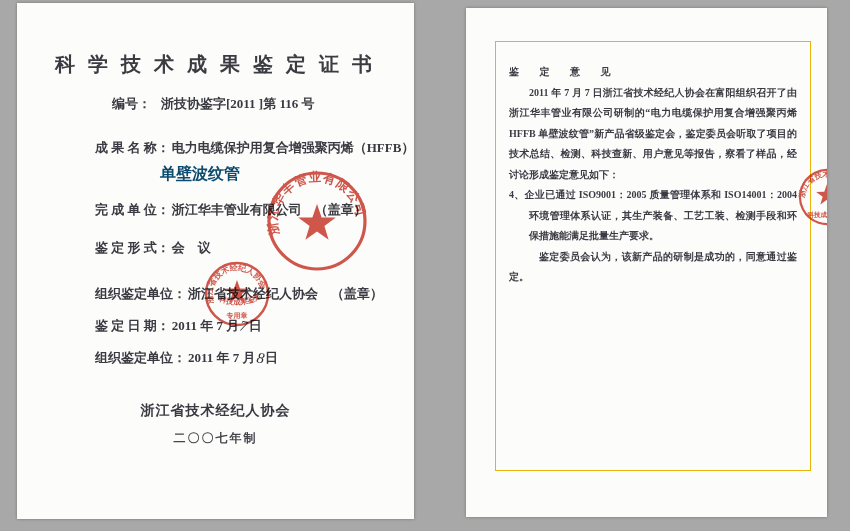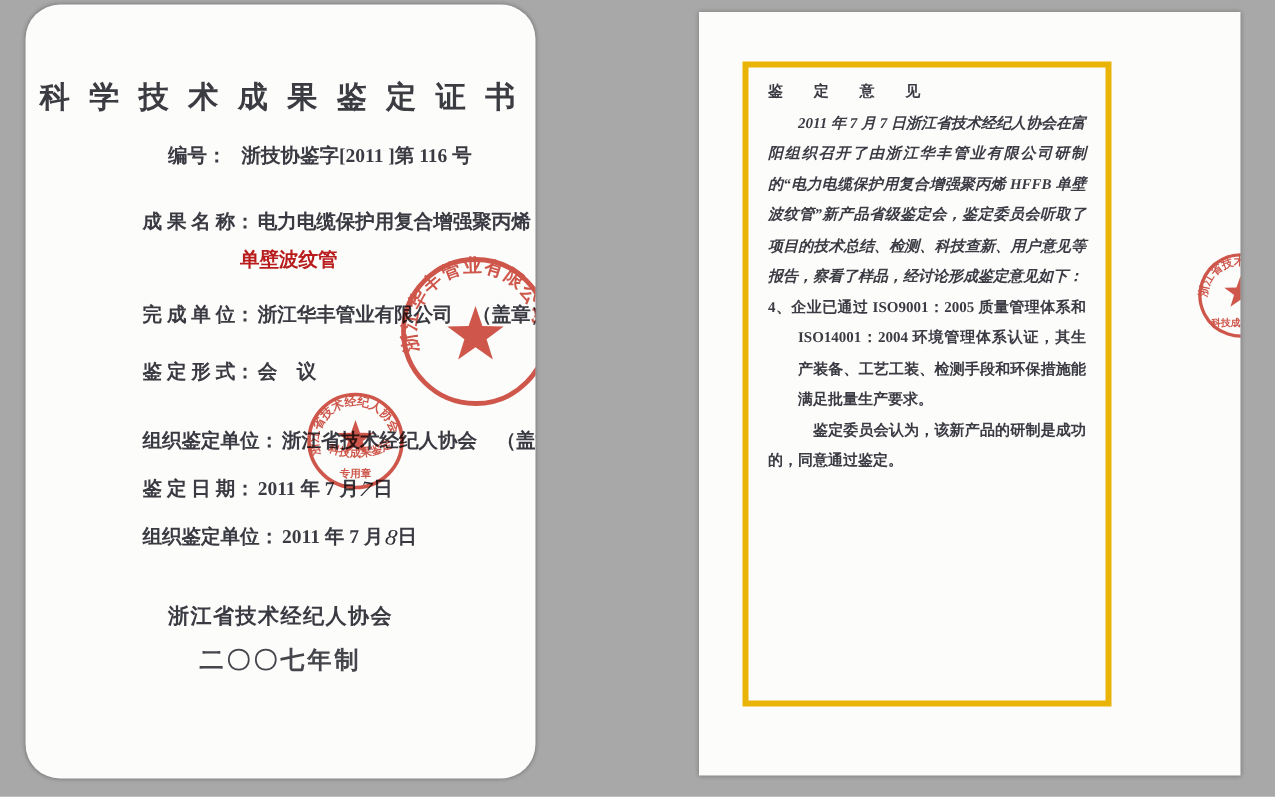--- a/index.html
+++ b/index.html
@@ -8,78 +8,78 @@
     background:#a8a8a8;
     font-family:"Liberation Serif","DejaVu Serif",serif;
     position:relative;overflow:hidden;
   }
   .stage{position:absolute;inset:0;}
   .page{
     position:absolute;background:#fcfcfb;
     box-shadow:0 0 3px rgba(0,0,0,.3);
     overflow:hidden;
   }
-  .page-left{left:17px;top:3px;width:340px;height:516px;border-radius:23px;}
+  .page-left{left:17px;top:3px;width:397px;height:516px;}
   .page-right{left:466px;top:8px;width:361px;height:509px;}
 
   
   .cert-title{
     position:absolute;left:0;top:48px;width:100%;
     text-align:center;font-size:20px;font-weight:bold;
     letter-spacing:4px;color:#3b3b42;white-space:nowrap;
   }
   .lrow{
     position:absolute;left:78px;white-space:nowrap;
     font-size:13px;font-weight:bold;color:#3a3a42;
   }
   .lrow .val{margin-left:2px;}
   .serial-row{left:95px;top:92px;}
   .serial-row .val{margin-left:10px;}
   .row-f0{top:136px;}
-  .row-f0b{position:absolute;left:143px;top:161px;font-size:13px;font-weight:bold;color:#b91c1c;text-align:right;}
+  .row-f0b{position:absolute;left:143px;top:161px;font-size:16px;font-weight:bold;color:#0c4a6e;text-align:right;}
   .row-f1{top:198px;}
   .row-f2{top:236px;}
   .row-f3{top:282px;}
   .row-f4{top:314px;}
   .row-f5{top:346px;}
   .hand{
     display:inline-block;font-size:15px;font-style:italic;
     transform:rotate(10deg) translateY(1px);color:#2c2c34;
     font-weight:normal;margin:0 1px;
   }
   .footer-org{
     position:absolute;left:0;top:399px;width:100%;text-align:center;
     font-size:14px;font-weight:bold;color:#3a3a42;letter-spacing:1px;
   }
   .footer-year{
     position:absolute;left:0;top:427px;width:100%;text-align:center;
-    font-size:16px;font-weight:bold;color:#45454c;letter-spacing:2px;
+    font-size:12px;font-weight:bold;color:#45454c;letter-spacing:2px;
   }
 
   
   .seal{position:absolute;mix-blend-mode:multiply;opacity:.85;pointer-events:none;}
   .seal-company{left:245px;top:163px;width:110px;height:110px;}
   .seal-assoc{left:184px;top:255px;width:72px;height:72px;}
   .seal-partial{left:329px;top:157px;width:64px;height:64px;}
 
   
   .opinion-box{
-    position:absolute;left:29px;top:33px;width:246px;height:430px;
-    border:4px solid #eab308;box-sizing:border-box;
-    padding:7px 13px 0 13px;
+    position:absolute;left:29px;top:33px;width:316px;height:430px;
+    border:1px solid #eab308;box-sizing:border-box;
+    padding:20px 13px 0 13px;
   }
   .opinion-title{
     text-align:center;font-size:13px;font-weight:bold;color:#3a3a42;
     letter-spacing:9px;margin:0 0 3px 0;white-space:nowrap;
   }
   .opinion-box p{
     margin:0;font-size:10px;line-height:20.5px;color:#3b3b44;
     text-align:justify;font-weight:bold;
   }
-  p.intro{text-indent:20px;font-style:italic;}
+  p.intro{text-indent:20px;}
   p.item{padding-left:20px;text-indent:-20px;}
   p.conclusion{text-indent:30px;}
 </style>
 </head>
 <body>
 
 <div class="stage">
 
   <div class="page page-left">
 

